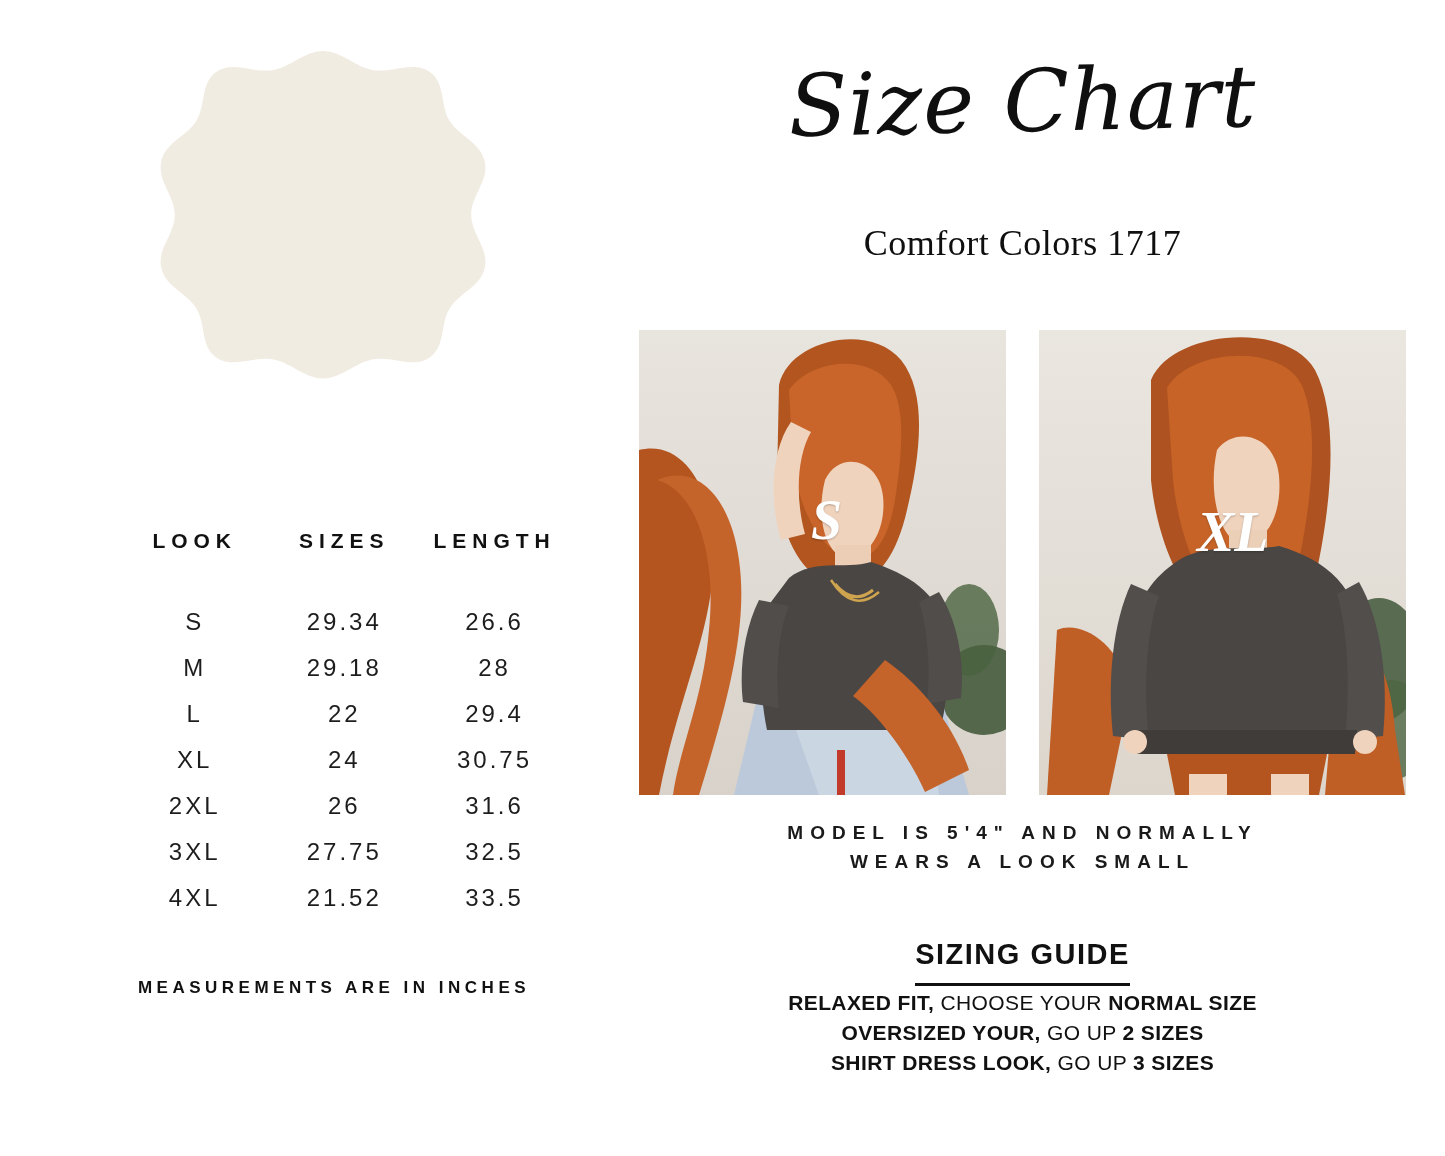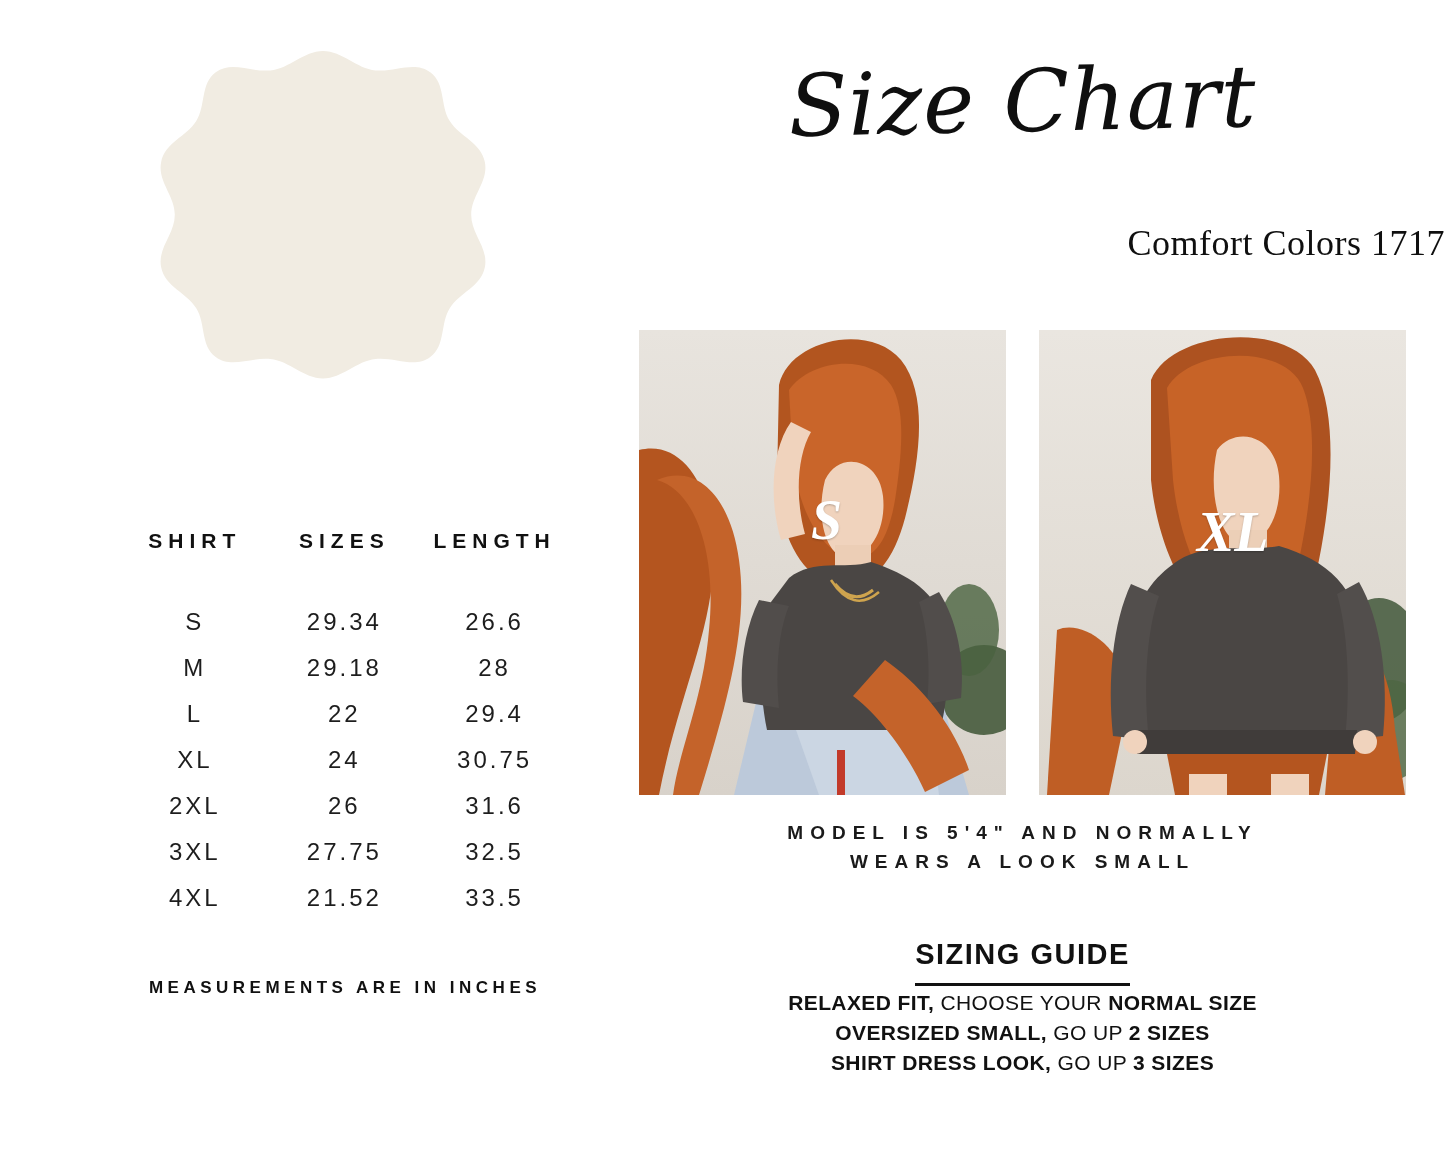--- a/index.html
+++ b/index.html
@@ -57,21 +57,21 @@
     text-align: center;
     color: #1d1d1d;
     font-weight: 400;
   }
   .size-table th.col-size, .size-table td.col-size { width: 150px; }
   .size-table th.col-width, .size-table td.col-width { width: 150px; }
   .size-table th.col-length, .size-table td.col-length { width: 150px; }
 
   .measure-note {
     position: absolute;
-    left: 120px;
+    left: 109px;
     top: 978px;
     width: 450px;
     text-align: center;
     font-size: 17px;
     font-weight: 700;
     letter-spacing: 4.5px;
     color: #111;
   }
 
   
@@ -96,21 +96,21 @@
     color: #0f0f0f;
     letter-spacing: 1px;
     line-height: 1;
     transform: rotate(-1.2deg);
   }
   .title-sub {
     position: absolute;
     left: 0;
     top: 222px;
     width: 845px;
-    text-align: right;
+    text-align: center;
     font-family: "Liberation Serif", serif;
     font-size: 36px;
     color: #0f0f0f;
     letter-spacing: 0.5px;
   }
 
   .photos {
     position: absolute;
     left: 10px;
     top: 330px;
@@ -191,21 +191,21 @@
   <div class="blob-wrap">
     <svg viewBox="0 0 200 200" aria-hidden="true">
       <path fill="#f1ece2" d="M100 2
         c10 0 17 9 27 10 10 1 20-5 28 1 8 6 5 17 10 25 5 8 16 11 18 21 2 10-7 17-7 27 0 10 9 17 7 27-2 10-13 13-18 21-5 8-2 19-10 25-8 6-18 0-28 1-10 1-17 10-27 10s-17-9-27-10c-10-1-20 5-28-1-8-6-5-17-10-25-5-8-16-11-18-21-2-10 7-17 7-27 0-10-9-17-7-27 2-10 13-13 18-21 5-8 2-19 10-25 8-6 18 0 28-1 10-1 17-10 27-10z"></path>
     </svg>
   </div>
 
   <table class="size-table">
     <thead>
       <tr>
-        <th class="col-size">SHIRT</th>
+        <th class="col-size">LOOK</th>
         <th class="col-width">SIZES</th>
         <th class="col-length">LENGTH</th>
       </tr>
     </thead>
     <tbody>
       <tr>
         <td class="col-size">S</td>
         <td class="col-width">29.34</td>
         <td class="col-length">26.6</td>
       </tr>
@@ -339,20 +339,20 @@
 
   <div class="guide-title">
     <span>SIZING GUIDE</span>
   </div>
 
   <div class="guide-lines">
     <div class="guide-line">
       <b>RELAXED FIT,</b><span> CHOOSE YOUR </span><b>NORMAL SIZE</b>
     </div>
     <div class="guide-line">
-      <b>OVERSIZED SMALL,</b><span> GO UP </span><b>2 SIZES</b>
+      <b>OVERSIZED YOUR,</b><span> GO UP </span><b>2 SIZES</b>
     </div>
     <div class="guide-line">
       <b>SHIRT DRESS LOOK,</b><span> GO UP </span><b>3 SIZES</b>
     </div>
   </div>
 
 </div>
 
 </body></html>

